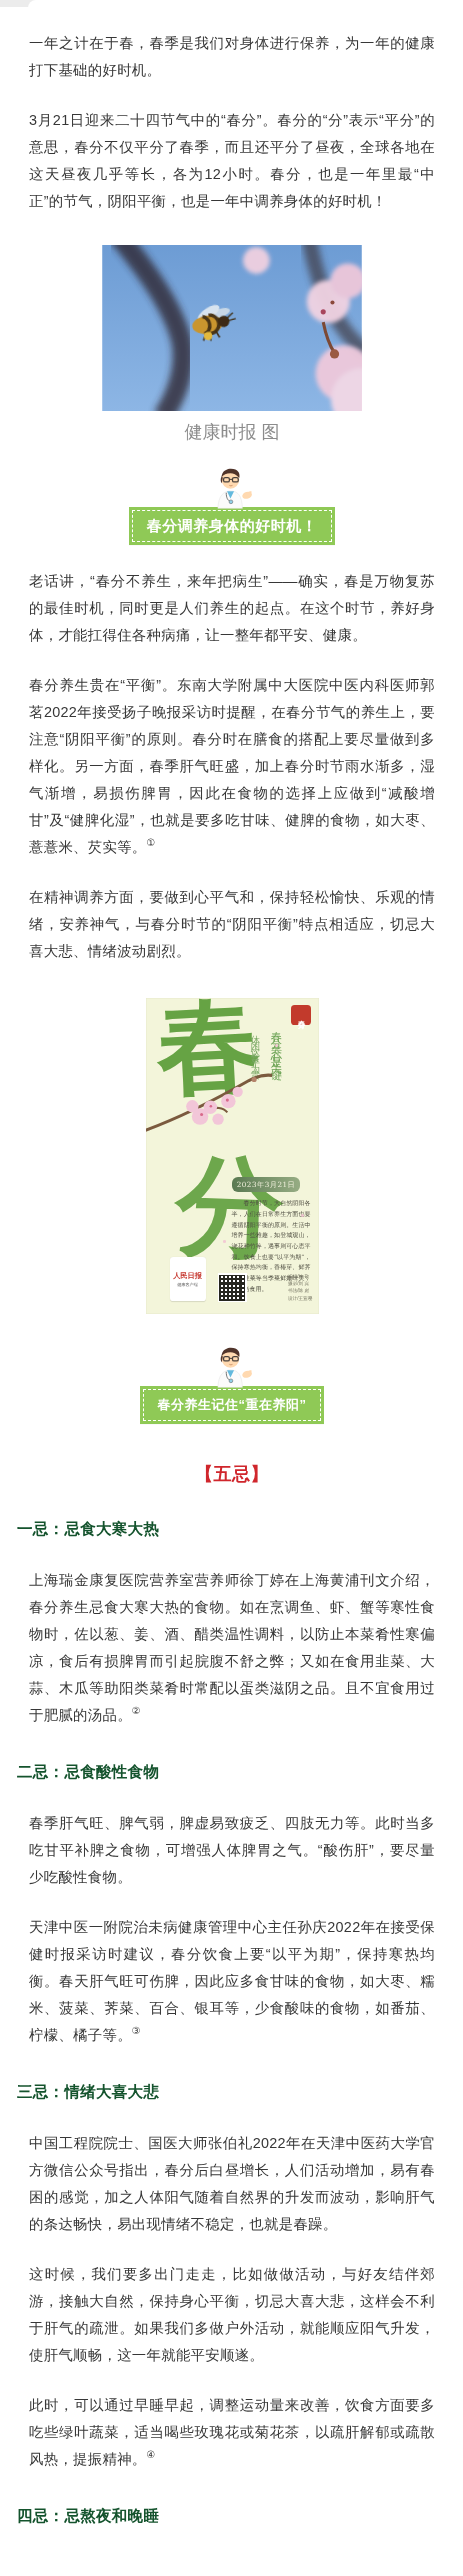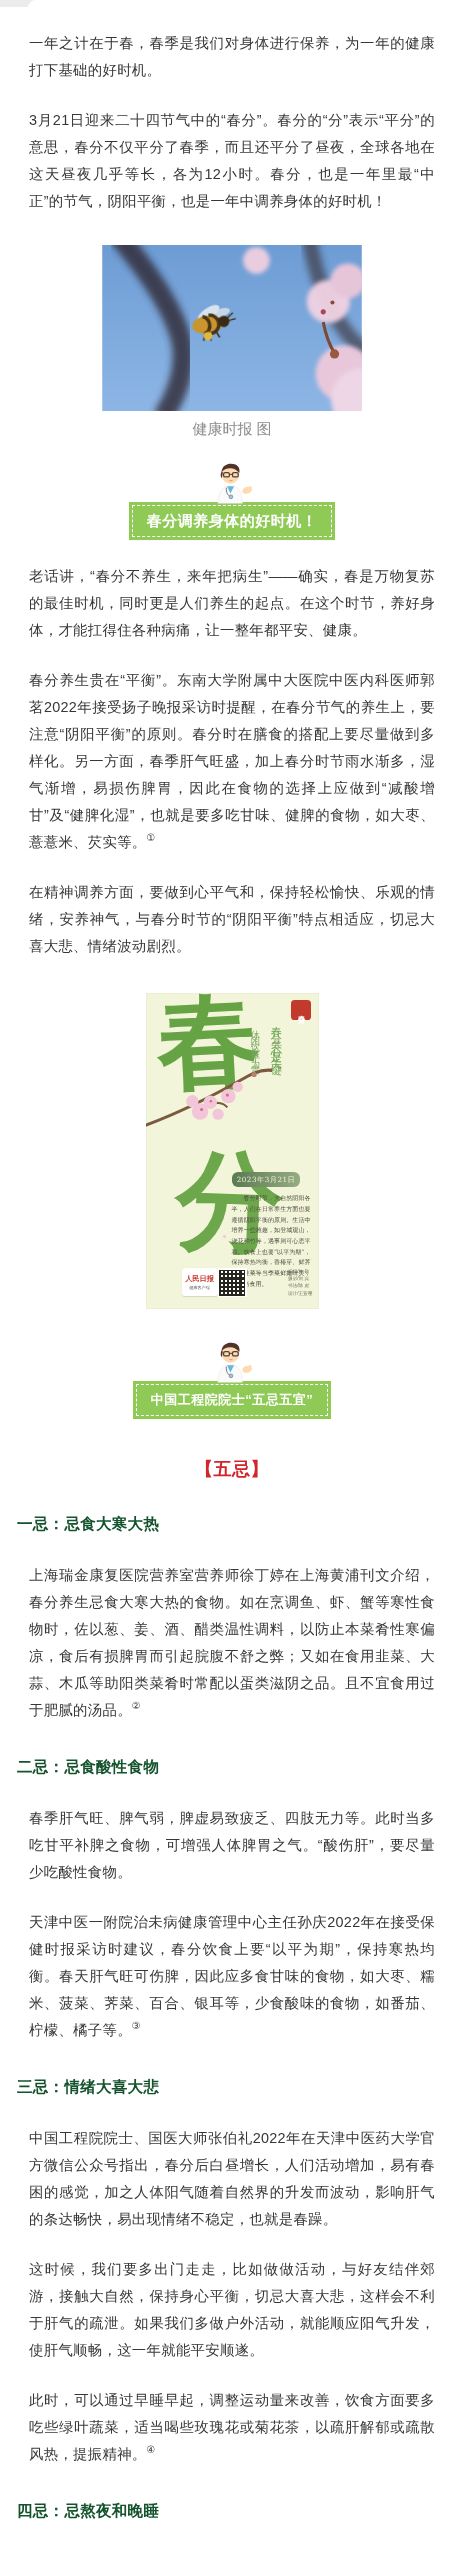--- a/index.html
+++ b/index.html
@@ -22,21 +22,21 @@
   sup.ref{font-size:9.8px;vertical-align:super;line-height:0;}
 
   h3.sub{font-size:15.5px;font-weight:bold;margin:33px 0 27px;letter-spacing:0.3px;}
   h3.sub.red{color:#14532d;}
   h2.bigtitle{font-size:18px;font-weight:bold;text-align:center;margin:38px 0 31px;letter-spacing:0.5px;}
   h2.bigtitle.red{color:#d0262c;}
 
   
   .photo-wrap{margin:30px auto 0;width:260px;}
   .photo-wrap svg{display:block;}
-  .caption{text-align:center;color:#8c8c8c;font-size:15px;margin:9.3px 0 5.2px;}
+  .caption{text-align:center;color:#8c8c8c;font-size:18px;margin:9.3px 0 5.2px;}
 
   
   .doc-block{margin-top:24px;}
   .doc-avatar{display:flex;justify-content:center;}
   .banner{
     display:table;margin:-2.1px auto 0;background:#8fc956;padding:3.1px;
     box-shadow:0 0.5px 0 rgba(0,0,0,.05);
   }
   .banner-inner{
     border:1.5px dashed #ffffff;color:#ffffff;font-weight:bold;
@@ -71,21 +71,21 @@
     font-family:"DejaVu Serif","Liberation Serif",serif;
     border-radius:6px;
   }
   .poster .pbody{
     position:absolute;left:86px;top:200px;width:79px;
     font-size:6px;line-height:1.78;color:#4f4e42;text-align:justify;
     font-family:"DejaVu Serif","Liberation Serif",serif;
   }
   .poster .pbody .indent{display:inline-block;width:2em;}
   .poster .brand{
-    position:absolute;left:36px;bottom:13.4px;width:36px;height:28px;background:#fff;
+    position:absolute;left:24px;bottom:13.4px;width:36px;height:44px;background:#fff;
     border-radius:3.1px;display:flex;flex-direction:column;align-items:center;justify-content:center;
     box-shadow:0 0.5px 1px rgba(0,0,0,.12);
   }
   .poster .brand .b1{color:#c5342b;font-weight:bold;font-size:7.2px;font-family:"DejaVu Serif",serif;}
   .poster .brand .b2{color:#666;font-size:4.1px;margin-top:1px;}
   .poster .qr{
     position:absolute;left:72px;bottom:12.4px;width:29px;height:29px;background:#fff;
     padding:1.5px;box-sizing:border-box;
   }
   .poster .qr .mod{
@@ -252,21 +252,21 @@
         <path d="M34.5 44.5 L41 58 L48 44.5 Z" fill="#63b9dd"></path>
         <path d="M33 47 C33 57 36 62 40.5 63.5" stroke="#5a5a5a" stroke-width="1.6" fill="none"></path>
         <circle cx="42" cy="64.5" r="3.6" fill="#8fd0e8" stroke="#5a5a5a"></circle>
         <g transform="rotate(-18 73 52)">
           <ellipse cx="73" cy="52" rx="9.5" ry="6.5" fill="#ffd9b0"></ellipse>
           <ellipse cx="80.5" cy="48.5" rx="3" ry="2" fill="#ffd9b0"></ellipse>
         </g>
       </svg>
     </div>
     <div class="banner">
-      <div class="banner-inner size-md">中国工程院院士“五忌五宜”</div>
+      <div class="banner-inner size-md">春分养生记住“重在养阳”</div>
     </div>
   </div>
 
   <div>
       <h2 class="bigtitle red">【五忌】</h2>
       <h3 class="sub red">一忌：忌食大寒大热</h3>
       <p class="para">上海瑞金康复医院营养室营养师徐丁婷在上海黄浦刊文介绍，春分养生忌食大寒大热的食物。如在烹调鱼、虾、蟹等寒性食物时，佐以葱、姜、酒、醋类温性调料，以防止本菜肴性寒偏凉，食后有损脾胃而引起脘腹不舒之弊；又如在食用韭菜、大蒜、木瓜等助阳类菜肴时常配以蛋类滋阴之品。且不宜食用过于肥腻的汤品。<sup class="ref">②</sup></p>
       <h3 class="sub red">二忌：忌食酸性食物</h3>
       <p class="para">春季肝气旺、脾气弱，脾虚易致疲乏、四肢无力等。此时当多吃甘平补脾之食物，可增强人体脾胃之气。“酸伤肝”，要尽量少吃酸性食物。</p>
       <p class="para">天津中医一附院治未病健康管理中心主任孙庆2022年在接受保健时报采访时建议，春分饮食上要“以平为期”，保持寒热均衡。春天肝气旺可伤脾，因此应多食甘味的食物，如大枣、糯米、菠菜、荠菜、百合、银耳等，少食酸味的食物，如番茄、柠檬、橘子等。<sup class="ref">③</sup></p>

